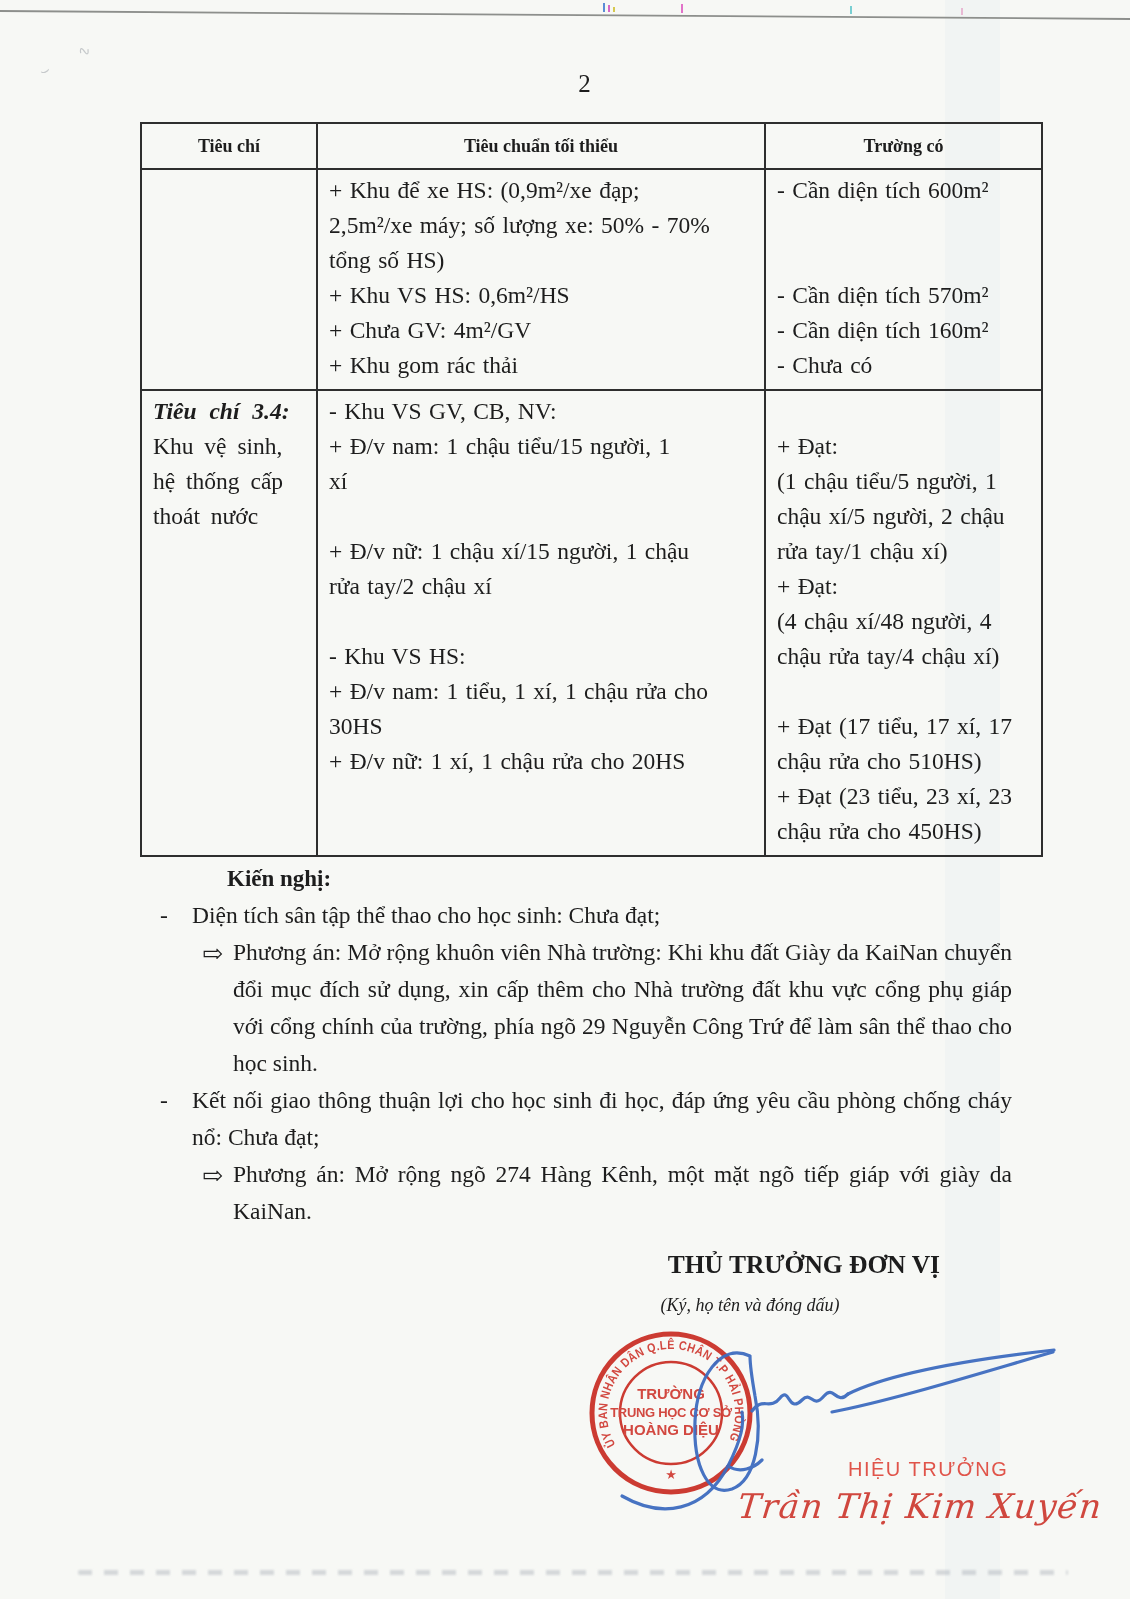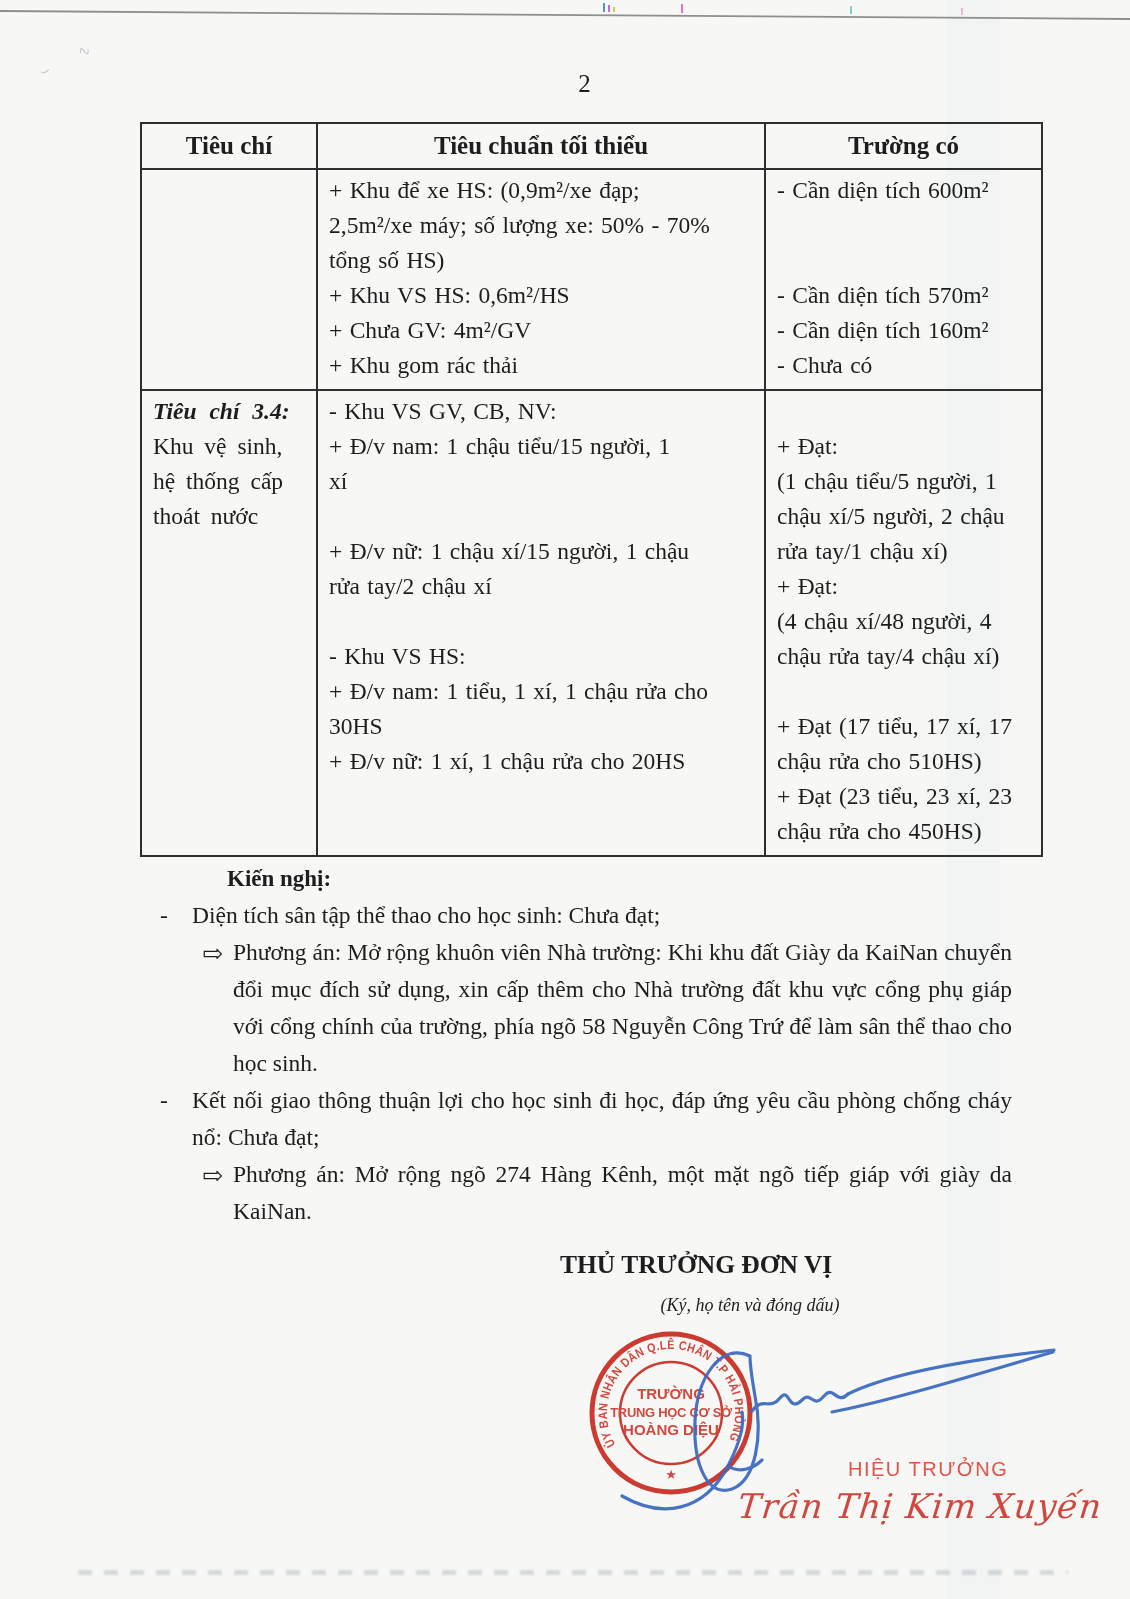--- a/index.html
+++ b/index.html
@@ -15,41 +15,41 @@
   .page-number { position:absolute; top:70px; left:20px; width:1130px; text-align:center; font-size:25px; letter-spacing:1px; }
 
   
   .doc-table {
     position:absolute; left:140px; top:122px; width:899px;
     display:grid; grid-template-columns:174px 448px 277px;
     border:2.5px solid #2e2e2e; background:transparent;
   }
   .hcell {
     height:44px; display:flex; align-items:center; justify-content:center;
-    font-weight:bold; font-size:25px; border-bottom:2.5px solid #2e2e2e;
+    font-weight:bold; font-size:18px; border-bottom:2.5px solid #2e2e2e;
   }
   .bl { border-left:2.5px solid #2e2e2e; }
   .bt { border-top:2.5px solid #2e2e2e; }
   .cell { padding:3px 4px 6px 11px; font-size:23.5px; }
   .cell .ln { height:35px; line-height:35px; white-space:nowrap; }
   .c1 { word-spacing:5px;font-family:Liberation Serif, serif; }
   .c2 { word-spacing:1.5px; }
   .c3 { word-spacing:1.5px; }
   .crit-title { font-weight:bold; font-style:italic; height:35px; line-height:35px; font-size:23.5px; word-spacing:7px; }
 
   
   .reco { position:absolute; left:140px; top:860px; width:872px; font-size:23.5px; line-height:37px; }
   .reco-heading { margin-left:87px; font-weight:bold; font-size:23px; }
   .dash-item { position:relative; padding-left:52px; text-align:justify; }
   .dash-item .dash { position:absolute; left:20px; }
   .arrow-item { position:relative; padding-left:93px; text-align:justify; }
   .arrow-item .arrow { position:absolute; left:62px; top:1px; font-size:25px; }
 
   
-  .sig-title { position:absolute; left:560px; top:1250px; width:380px; text-align:left; font-weight:bold; font-size:25.5px; }
+  .sig-title { position:absolute; left:560px; top:1250px; width:380px; text-align:right; font-weight:bold; font-size:25.5px; }
   .sig-subtitle { position:absolute; left:560px; top:1295px; width:380px; text-align:center; font-style:italic; font-size:18px; }
   .stamp-box { position:absolute; left:585px; top:1327px; width:172px; height:172px; }
   .sig-ink { position:absolute; left:592px; top:1316px; width:480px; height:215px; }
   .signer-role { position:absolute; left:848px; top:1458px; font-family:"Liberation Sans","DejaVu Sans",sans-serif; font-size:20px; letter-spacing:1.5px; color:#e0544a; }
   .signer-name { position:absolute; left:738px; top:1486px; font-family:"DejaVu Serif","Liberation Serif",serif; font-style:italic; font-size:34px; color:#d0473e; transform:skewX(-6deg); letter-spacing:1px; white-space:nowrap; }
   .scan-bottom { position:absolute; left:78px; top:1570px; width:990px; height:5px;
     background:repeating-linear-gradient(90deg, rgba(150,158,168,.35) 0 14px, rgba(150,158,168,0) 14px 26px);
     filter:blur(1px); border-radius:2px; }
 </style>
 </head>
@@ -137,21 +137,21 @@
   <div class="reco">
     <div class="reco-heading">Kiến nghị:</div>
 
     <div class="dash-item">
       <span class="dash">-</span>
       <span>Diện tích sân tập thể thao cho học sinh: Chưa đạt;</span>
     </div>
 
     <div class="arrow-item">
       <span class="arrow">⇨</span>
-      <span>Phương án: Mở rộng khuôn viên Nhà trường: Khi khu đất Giày da KaiNan chuyển đổi mục đích sử dụng, xin cấp thêm cho Nhà trường đất khu vực cổng phụ giáp với cổng chính của trường, phía ngõ 58 Nguyễn Công Trứ để làm sân thể thao cho học sinh.</span>
+      <span>Phương án: Mở rộng khuôn viên Nhà trường: Khi khu đất Giày da KaiNan chuyển đổi mục đích sử dụng, xin cấp thêm cho Nhà trường đất khu vực cổng phụ giáp với cổng chính của trường, phía ngõ 29 Nguyễn Công Trứ để làm sân thể thao cho học sinh.</span>
     </div>
 
     <div class="dash-item">
       <span class="dash">-</span>
       <span>Kết nối giao thông thuận lợi cho học sinh đi học, đáp ứng yêu cầu phòng chống cháy nổ: Chưa đạt;</span>
     </div>
 
     <div class="arrow-item">
       <span class="arrow">⇨</span>
       <span>Phương án: Mở rộng ngõ 274 Hàng Kênh, một mặt ngõ tiếp giáp với giày da KaiNan.</span>

